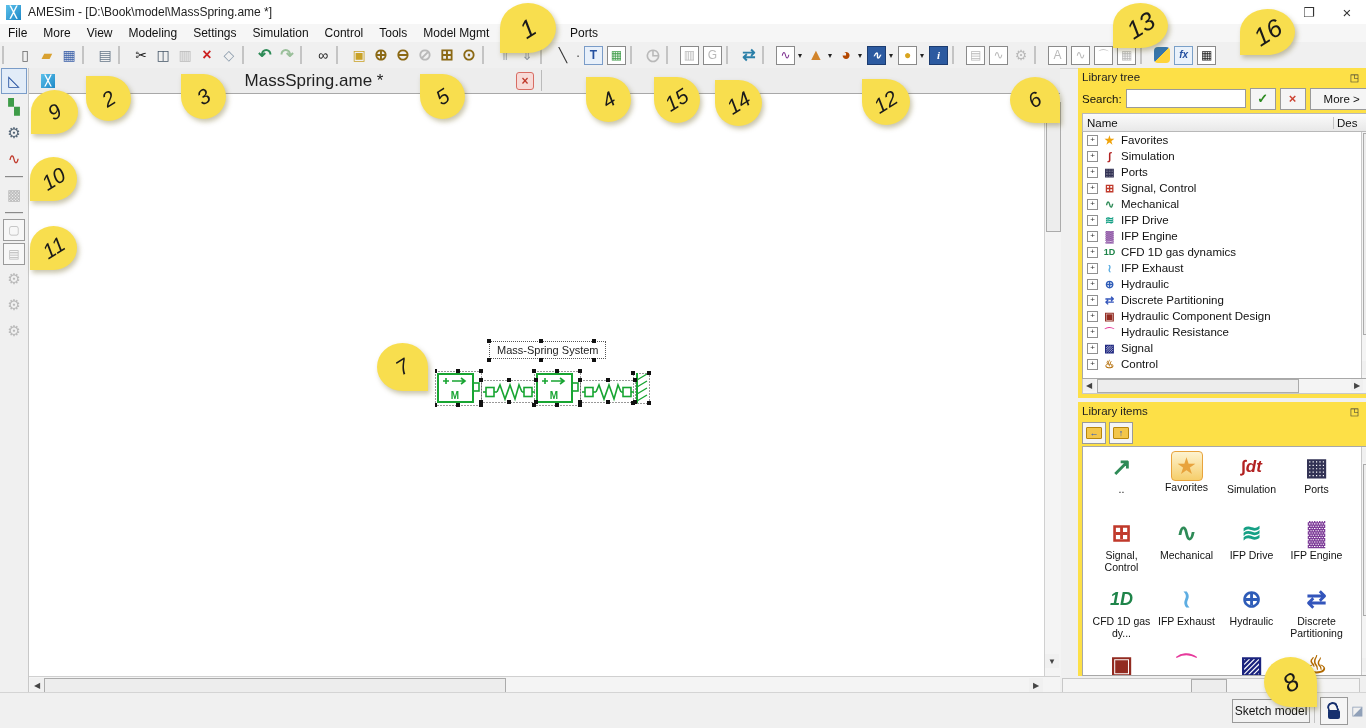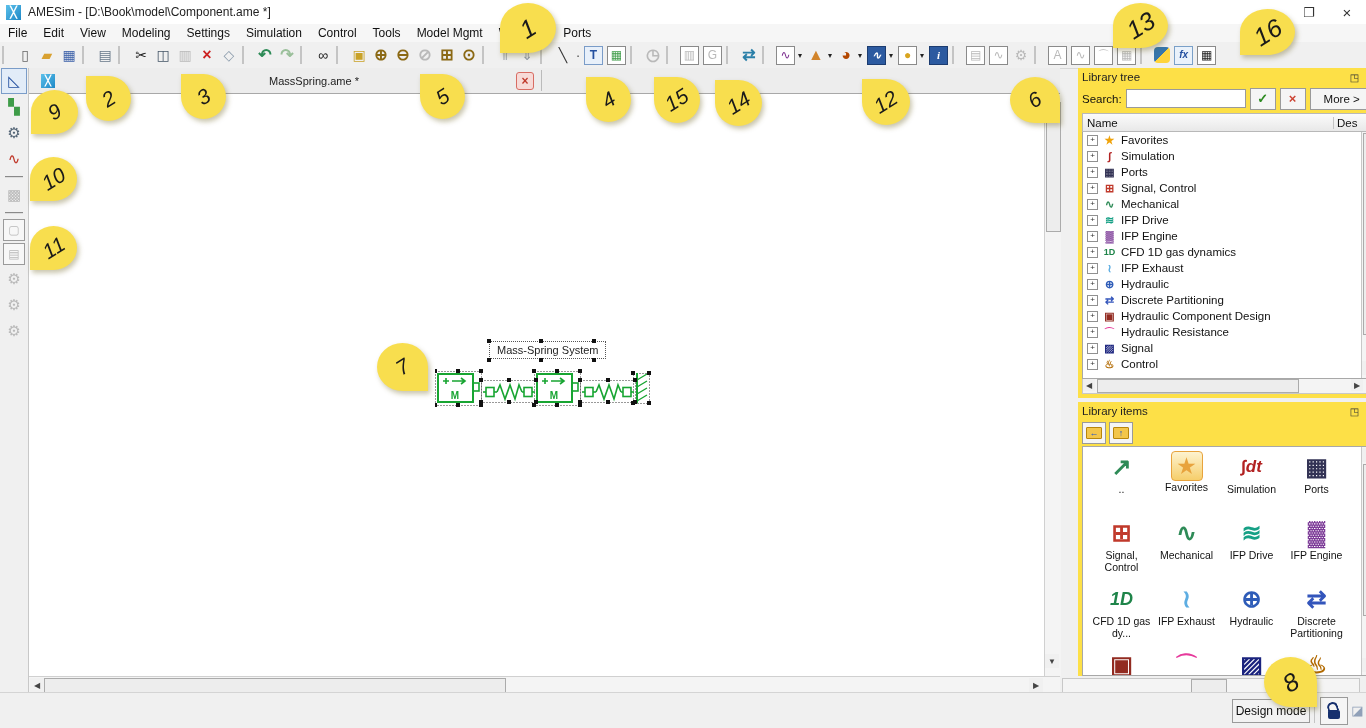--- a/index.html
+++ b/index.html
@@ -35,21 +35,21 @@
           border-right:1px solid #C8C8C8;display:flex;flex-direction:column;align-items:center;}
   .ltb{width:24px;height:24px;display:flex;align-items:center;justify-content:center;font-size:15px;border:1px solid transparent;}
   .ltb.boxed{border:1px solid #9A9A9A;background:#F7F7F7;width:20px;height:20px;font-size:12px;margin:1px 0;}
   .ltb.active{border:1px solid #7A9CC8;background:#E2ECF8;}
   .lsep{width:18px;height:0;border-top:2px groove #DDD;margin:4px 0;}
   
   .tabbar{position:absolute;left:29px;top:68px;width:1031px;height:25px;background:#EDEDED;
           border-bottom:1px solid #A8A8A8;display:flex;align-items:center;}
   .tablogo{width:14px;height:14px;margin-left:12px;background:linear-gradient(135deg,#5BC0EA,#1E88C7);
            color:#fff;font-size:10px;font-weight:bold;display:flex;align-items:center;justify-content:center;}
-  .tabtitle{position:absolute;left:210px;width:150px;text-align:center;font-size:11px;color:#222;}
+  .tabtitle{position:absolute;left:210px;width:150px;text-align:center;font-size:17px;color:#222;}
   .tabclose{position:absolute;left:487px;top:4px;width:16px;height:16px;background:#F7DAD7;border:1px solid #D86C63;
             border-radius:3px;color:#C0392B;font-weight:bold;font-size:12px;display:flex;align-items:center;justify-content:center;}
   .tabdiv{position:absolute;left:512px;top:2px;width:1px;height:21px;background:#BBB;}
   
   .canvas{position:absolute;left:29px;top:94px;width:1015px;height:582px;background:#FFFFFF;}
   .vscroll{position:absolute;left:1044px;top:94px;width:16px;height:582px;background:#F4F4F4;border-left:1px solid #D0D0D0;}
   .vthumb{position:absolute;left:1px;top:8px;width:13px;height:128px;background:#EDEDED;border:1px solid #ABABAB;}
   .sbtn{position:absolute;width:14px;height:14px;background:#F0F0F0;border:1px solid #ABABAB;
         font-size:8px;color:#444;display:flex;align-items:center;justify-content:center;}
   .hscroll{position:absolute;left:29px;top:676px;width:1031px;height:16px;background:#F4F4F4;border-top:1px solid #D0D0D0;}
@@ -110,31 +110,31 @@
   .b-tl{border-radius:0 50% 50% 50%;}
   .b-bl{border-radius:50% 50% 50% 0;}
   .b-br{border-radius:50% 50% 0 50%;}
   svg text{font-family:"Liberation Sans",sans-serif;}
 </style>
 </head>
 <body>
 
 <div class="titlebar">
   <div class="applogo">╳</div>
-  <div class="apptitle">AMESim - [D:\Book\model\Component.ame *]</div>
+  <div class="apptitle">AMESim - [D:\Book\model\MassSpring.ame *]</div>
   <div class="wincontrols">
     <div class="winbtn">–</div>
     <div class="winbtn">❐</div>
     <div class="winbtn" style="font-size:15px;">×</div>
   </div>
 </div>
 
 <div class="menubar">
   <span class="menuitem">File</span>
-  <span class="menuitem">Edit</span>
+  <span class="menuitem">More</span>
   <span class="menuitem">View</span>
   <span class="menuitem">Modeling</span>
   <span class="menuitem">Settings</span>
   <span class="menuitem">Simulation</span>
   <span class="menuitem">Control</span>
   <span class="menuitem">Tools</span>
   <span class="menuitem">Model Mgmt</span>
   <span class="menuitem">Windows</span>
   <span class="menuitem">Ports</span>
 </div>
@@ -520,21 +520,21 @@
       <div class="sbtn" style="left:0px;top:211px;width:13px;border:none;">▼</div>
     </div>
   </div>
 </div>
 
 <div class="panelhs">
   <div class="treehthumb" style="left:128px;width:34px;"></div>
 </div>
 
 <div class="statusbar">
-  <div class="modebox">Design mode</div>
+  <div class="modebox">Sketch model</div>
   <div class="statussep"></div>
   <div class="lockbtn">
       <span class="padlock"></span>
     </div>
   <div class="eraserbtn">◪</div>
 </div>
 
 <div class="balloon b-bl lg" style="left:500px;top:3px;width:56px;height:50px">
     <span>1</span>
   </div>

